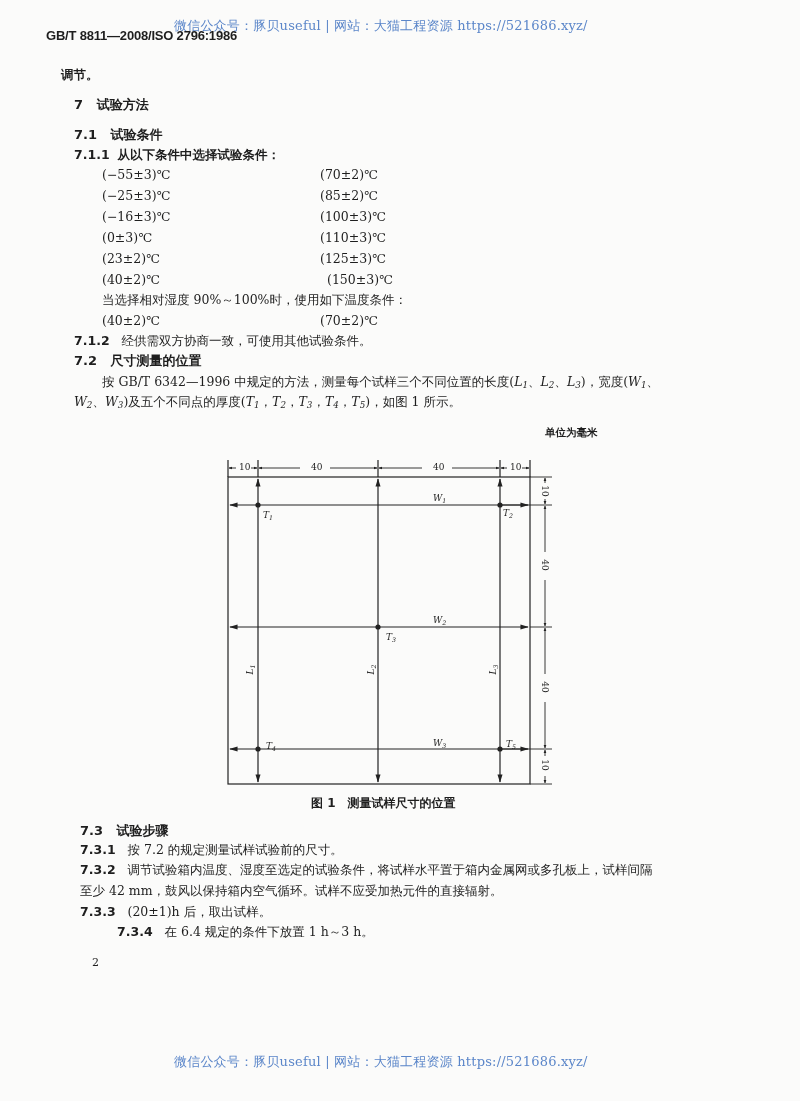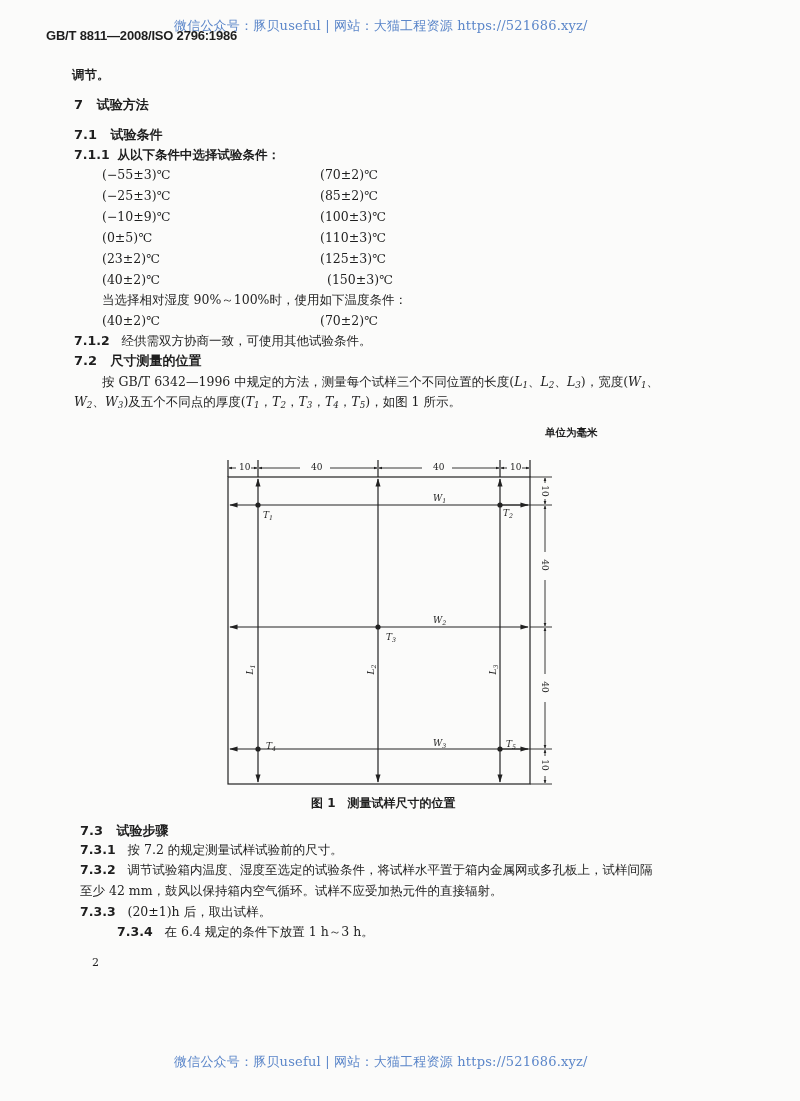--- a/index.html
+++ b/index.html
@@ -26,41 +26,41 @@
   .small-bold { font-family:"DejaVu Sans","Liberation Sans",sans-serif; font-weight:bold; font-size:10.5px; }
   sub { font-size:70%; vertical-align:-2px; }
 </style>
 </head>
 <body>
 
 <div class="abs watermark" style="left:174px; top:17px;">微信公众号：豚贝useful | 网站：大猫工程资源 https://521686.xyz/</div>
 
 <div class="abs header-code" style="left:46px; top:28px;">GB/T 8811—2008/ISO 2796:1986</div>
 
-<div class="abs h" style="left:72px; top:67px; font-size:12.5px;">调节。</div>
+<div class="abs h" style="left:61px; top:67px; font-size:12.5px;">调节。</div>
 
 <div class="abs h" style="left:74px; top:96px;">
   <span>7</span>&nbsp;&nbsp;&nbsp;<span>试验方法</span>
 </div>
 
 <div class="abs h" style="left:74px; top:126px;">
   <span>7.1</span>&nbsp;&nbsp;&nbsp;<span>试验条件</span>
 </div>
 
 <div class="abs t" style="left:74px; top:147px;">
   <span class="num">7.1.1</span>&nbsp;&nbsp;<span class="h" style="font-size:12.5px;">从以下条件中选择试验条件：</span>
 </div>
 
 <div class="abs t" style="left:102px; top:167px;">(−55±3)℃</div>
 <div class="abs t" style="left:320px; top:167px;">(70±2)℃</div>
 <div class="abs t" style="left:102px; top:188px;">(−25±3)℃</div>
 <div class="abs t" style="left:320px; top:188px;">(85±2)℃</div>
-<div class="abs t" style="left:102px; top:209px;">(−10±9)℃</div>
+<div class="abs t" style="left:102px; top:209px;">(−16±3)℃</div>
 <div class="abs t" style="left:320px; top:209px;">(100±3)℃</div>
-<div class="abs t" style="left:102px; top:230px;">(0±5)℃</div>
+<div class="abs t" style="left:102px; top:230px;">(0±3)℃</div>
 <div class="abs t" style="left:320px; top:230px;">(110±3)℃</div>
 <div class="abs t" style="left:102px; top:251px;">(23±2)℃</div>
 <div class="abs t" style="left:320px; top:251px;">(125±3)℃</div>
 <div class="abs t" style="left:102px; top:272px;">(40±2)℃</div>
 <div class="abs t" style="left:320px; top:272px;margin-left:7px;">(150±3)℃</div>
 
 <div class="abs t" style="left:102px; top:292px;">当选择相对湿度 90%～100%时，使用如下温度条件：</div>
 <div class="abs t" style="left:102px; top:313px;">(40±2)℃</div>
 <div class="abs t" style="left:320px; top:313px;">(70±2)℃</div>
 

